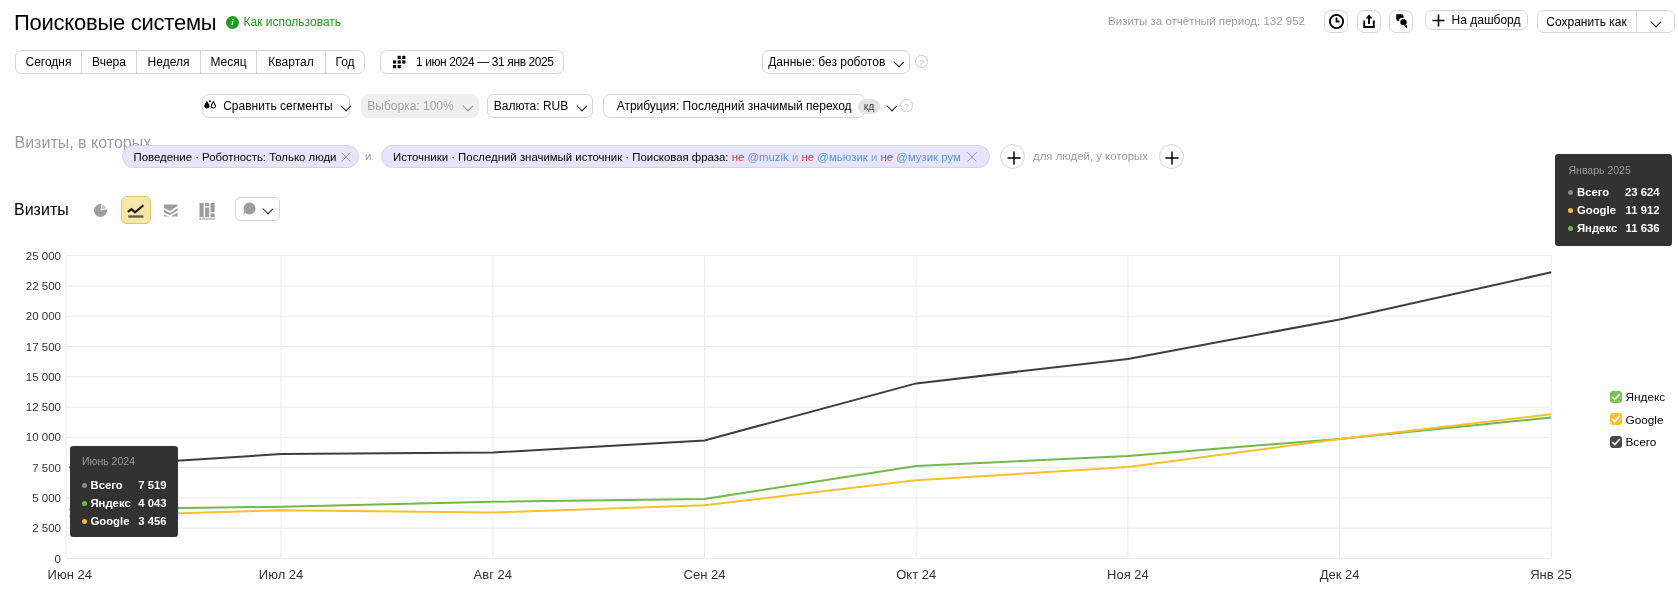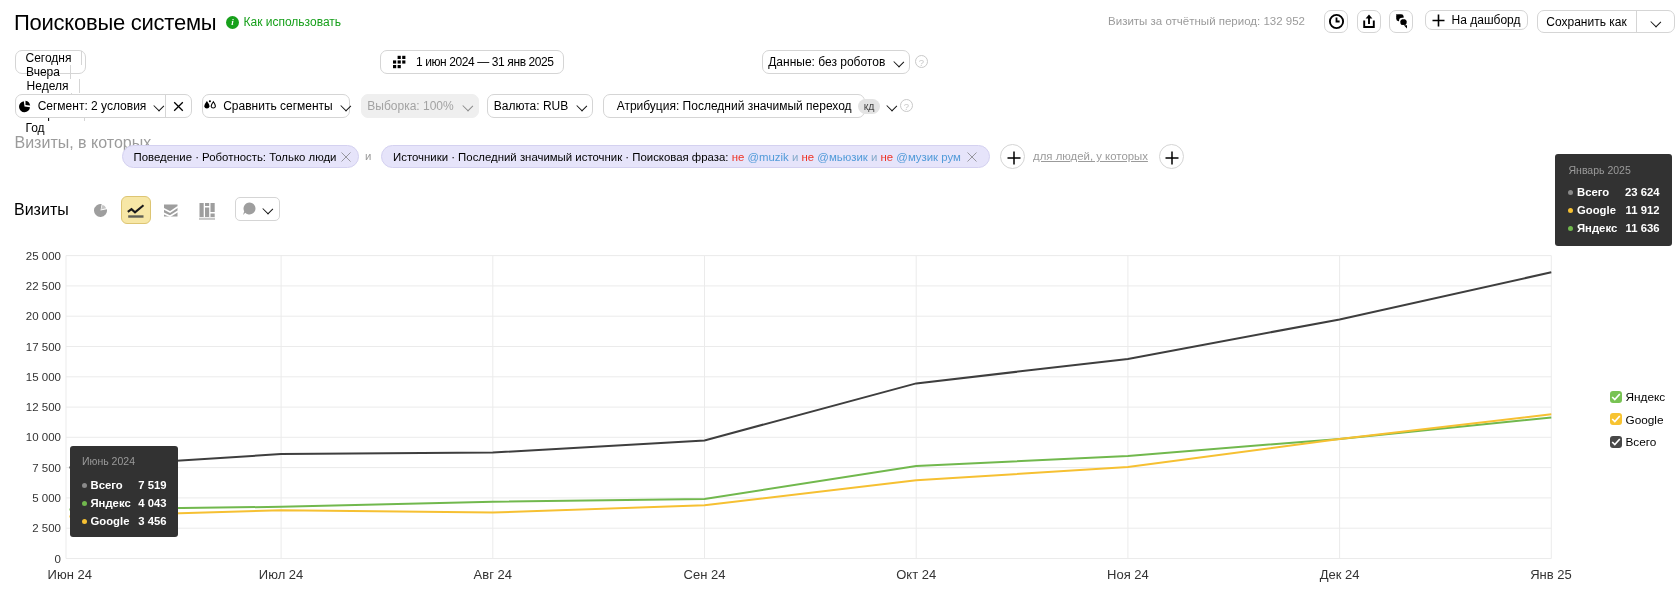--- a/index.html
+++ b/index.html
@@ -63,21 +63,21 @@
     <svg width="13" height="13" viewBox="0 0 13 13" style="margin-right:7px;">
         <path d="M6.5 0.5 V12.5 M0.5 6.5 H12.5" stroke="#000" stroke-width="1.6"></path>
       </svg>На дашборд</div>
   <div class="grp" style="left:1536.5px; top:10px; height:23px;">
     <div class="seg" style="width:99px;">Сохранить как</div>
     <div class="seg" style="width:37px;">
         <span class="chev"></span>
       </div>
   </div>
 
-  <div class="grp" style="left:15px; top:50px;flex-direction:column;">
+  <div class="grp" style="left:15px; top:50px;">
     <div class="seg" style="width:66px;">Сегодня</div>
     <div class="seg" style="width:55px;">Вчера</div>
     <div class="seg" style="width:64px;">Неделя</div>
     <div class="seg" style="width:56px;">Месяц</div>
     <div class="seg" style="width:69px;">Квартал</div>
     <div class="seg" style="width:38px;">Год</div>
   </div>
   <div class="btn" style="left:380px; top:50px; width:184px; justify-content:flex-start; padding-left:12px;">
     <svg width="14" height="14" viewBox="0 0 14 14" style="margin-right:9px;">
       <g fill="#000">
@@ -88,34 +88,20 @@
           <rect x="9.2" y="5.4" width="3.2" height="3.2"></rect>
         <rect x="0" y="10" width="3.2" height="3.2"></rect>
           <rect x="4.6" y="10" width="3.2" height="3.2"></rect>
       </g>
     </svg>
     <span style="letter-spacing:-0.4px;">1 июн 2024 — 31 янв 2025</span>
   </div>
   <div class="btn" style="left:762px; top:50px; width:147.5px;">Данные: без роботов<span class="chev" style="margin-left:9px;"></span></div>
   <div class="abs" style="left:915px; top:55px; width:13px; height:13px; border:1px solid #c9c9c9; border-radius:50%; color:#c9c9c9; font-size:9.5px; text-align:center; line-height:13px;">?</div>
 
-  <div class="grp" style="left:15px; top:94px;">
-    <div class="seg" style="width:150px;">
-      <svg width="13" height="13" viewBox="0 0 13 13" style="margin-right:7px;">
-        <path d="M5.8 1.3 A5.5 5.5 0 1 0 12 7.2 L6.5 6.5 Z" fill="#000"></path>
-        <path d="M7.5 0.8 A5.8 5.8 0 0 1 12.2 5.5 L7.5 5 Z" fill="#000"></path>
-      </svg>
-      Сегмент: 2 условия<span class="chev" style="margin-left:8px;"></span>
-    </div>
-    <div class="seg" style="width:25px;">
-      <svg width="11" height="11" viewBox="0 0 11 11">
-          <path d="M1.2 1.2 L9.8 9.8 M9.8 1.2 L1.2 9.8" stroke="#000" stroke-width="1.3"></path>
-        </svg>
-    </div>
-  </div>
   <div class="btn" style="left:201.5px; top:94px; width:148px;">
     <svg width="17" height="16" viewBox="0 0 17 16" style="margin-right:6px;">
       <path d="M4.5 2.2 C6.6 5.1 7.5 6.7 7.5 8.5 A3.05 3.05 0 0 1 1.5 8.5 C1.5 6.7 2.4 5.1 4.5 2.2 Z" fill="#000"></path>
       <path d="M12 3.1 C13.7 5.4 14.4 6.8 14.4 8.3 A2.55 2.55 0 0 1 9.4 8.3 C9.4 6.8 10.2 5.4 12 3.1 Z" fill="none" stroke="#000" stroke-width="1.3"></path>
       <circle cx="8" cy="2.4" r="1.2" fill="#000"></circle>
     </svg>
     Сравнить сегменты<span class="chev" style="margin-left:8px;"></span>
   </div>
   <div class="btn" style="left:360.5px; top:94px; width:118px; background:#efefef; border-color:#efefef; color:#a3a3a3;">Выборка: 100%<span class="chev" style="margin-left:9px; opacity:0.45;"></span></div>
   <div class="btn" style="left:487px; top:94px; width:106px;">Валюта: RUB<span class="chev" style="margin-left:9px;"></span></div>
@@ -134,21 +120,21 @@
   <div class="chip" style="left:381px; top:145px;">Источники · Последний значимый источник · Поисковая фраза:&nbsp;<span style="color:#ee3124;">не</span>&nbsp;<span style="color:#519bd9;">@muzik</span>&nbsp;<span style="color:#86aacb;">и</span>&nbsp;<span style="color:#ee3124;">не</span>&nbsp;<span style="color:#519bd9;">@мьюзик</span>&nbsp;<span style="color:#86aacb;">и</span>&nbsp;<span style="color:#ee3124;">не</span>&nbsp;<span style="color:#519bd9;">@музик рум</span>
     <svg width="12" height="12" viewBox="0 0 12 12" style="margin-left:5px; margin-right:5px;">
         <path d="M1.5 1.5 L10.5 10.5 M10.5 1.5 L1.5 10.5" stroke="#97979f" stroke-width="1"></path>
       </svg>
   </div>
   <div class="pluscirc" style="left:1000px; top:144px;">
       <svg width="14" height="14" viewBox="0 0 14 14">
         <path d="M7 0.5 V13.5 M0.5 7 H13.5" stroke="#000" stroke-width="1.5"></path>
       </svg>
     </div>
-  <div class="abs gray" style="left:1033px; top:150px; font-size:11.4px;text-decoration:underline;">для людей, у которых</div>
+  <div class="abs gray" style="left:1033px; top:150px; font-size:11.4px;">для людей, у которых</div>
   <div class="pluscirc" style="left:1158.5px; top:144px;">
       <svg width="14" height="14" viewBox="0 0 14 14">
         <path d="M7 0.5 V13.5 M0.5 7 H13.5" stroke="#000" stroke-width="1.5"></path>
       </svg>
     </div>
 
   <div class="abs" style="left:14px; top:201px; font-size:16px;">Визиты</div>
   <div class="abs" style="left:93.5px; top:203px;">
     <svg width="13" height="13" viewBox="0 0 13 13">
       <path d="M6.5 6.5 L7.63 0.1 A6.5 6.5 0 1 0 12.9 5.37 Z" fill="#9e9e9e"></path>

